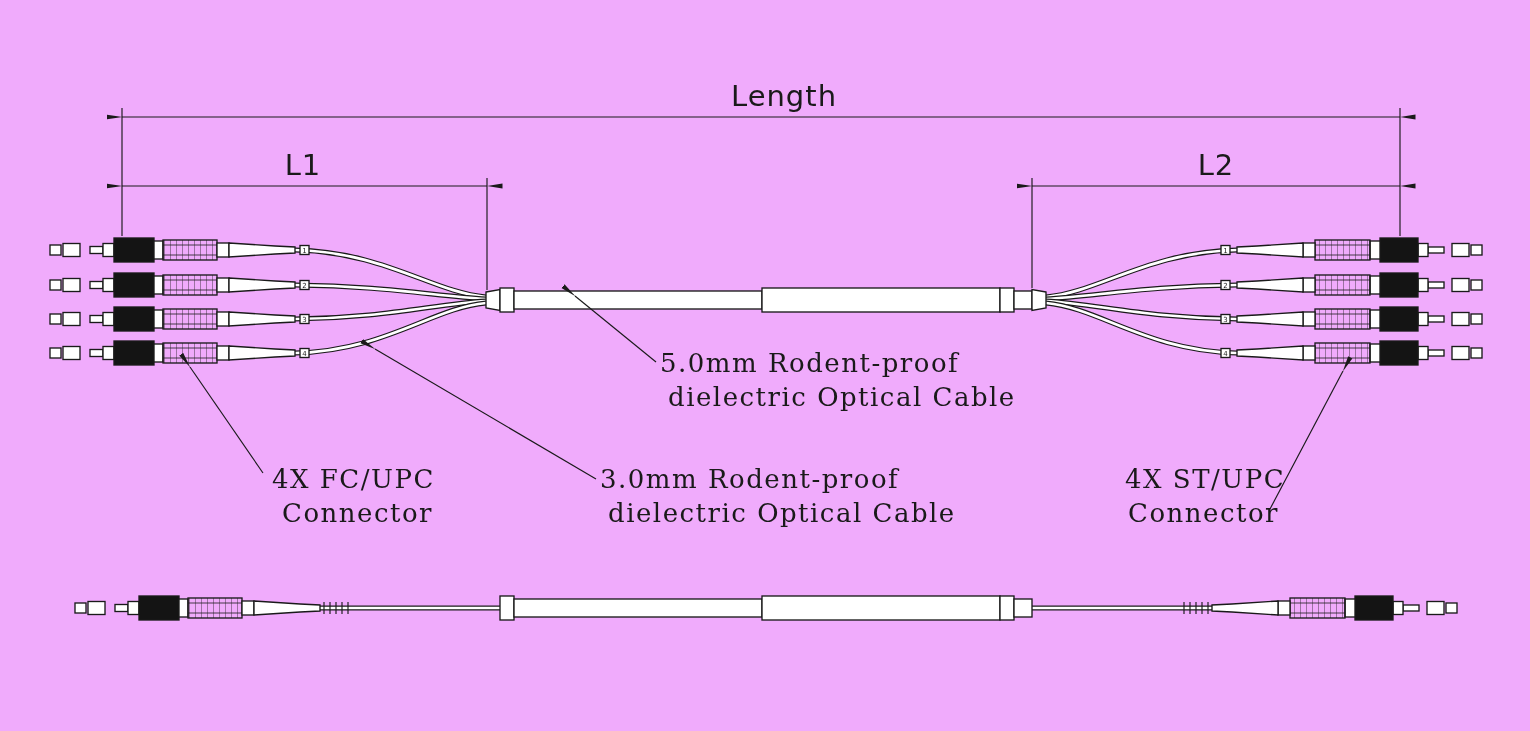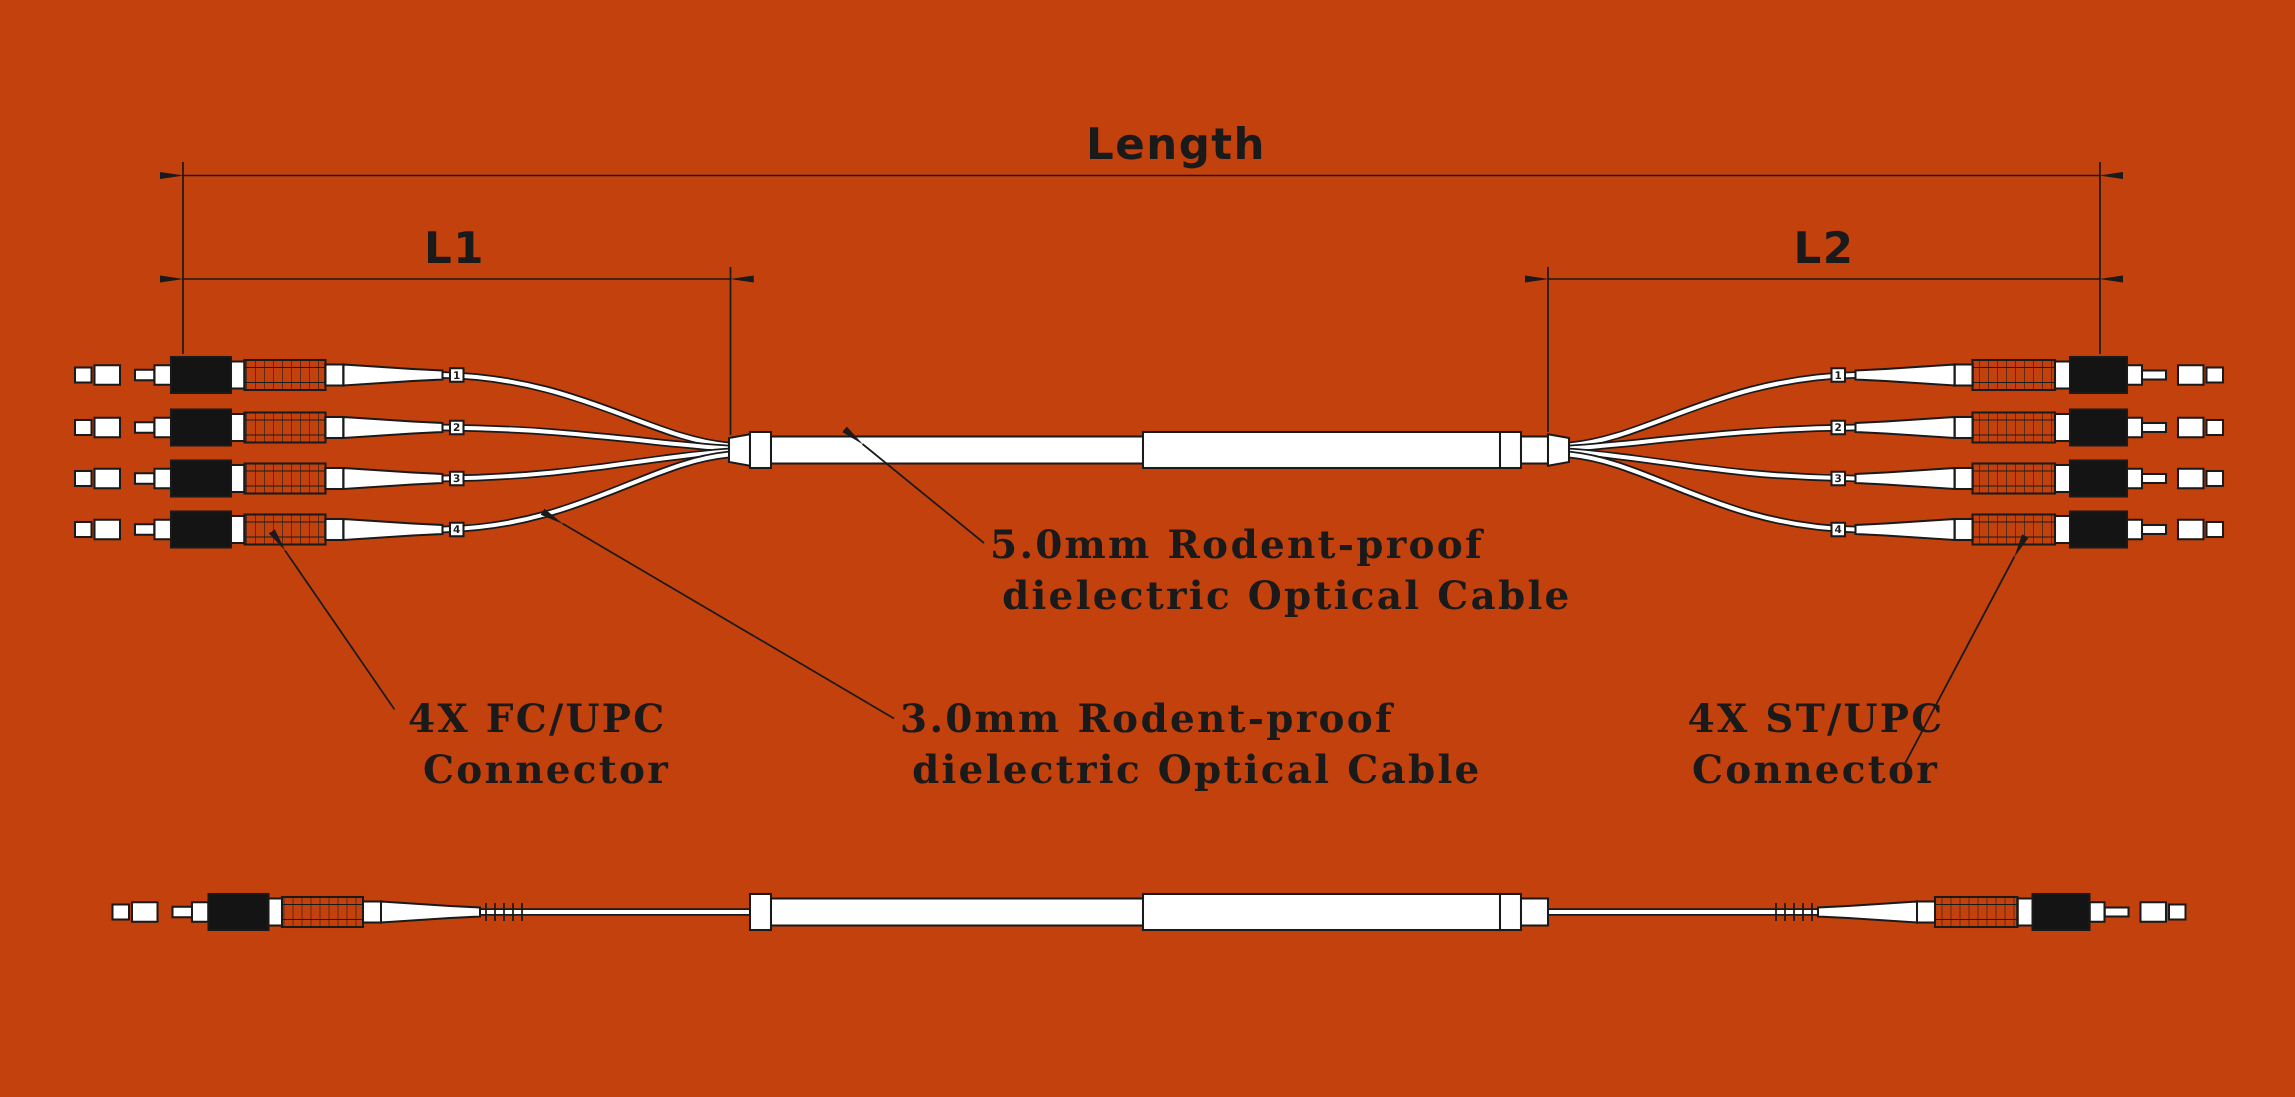--- a/index.html
+++ b/index.html
@@ -1,22 +1,21 @@
 <!DOCTYPE html>
 <html><head>
 <meta charset="utf-8">
 <style>
   html,body{margin:0;padding:0;background:#ffffff;}
   .canvas{
     position:relative;
     width:1530px;height:731px;
-    background:#c2410c;
+    background:#f0abfc;
     overflow:hidden;
     font-family:"DejaVu Sans",sans-serif;
-    font-weight:bold;
   }
   svg{display:block;}
   .thin{stroke:#1a1a1a;stroke-width:1.15;fill:none;}
   .outl{stroke:#1a1a1a;stroke-width:1.35;fill:#ffffff;}
   .solid{stroke:#1a1a1a;stroke-width:1.35;fill:#141414;}
   .knurlrect{stroke:#1a1a1a;stroke-width:1.35;}
   .fo{stroke:#1a1a1a;stroke-width:5;fill:none;}
   .fi{stroke:#ffffff;stroke-width:2.7;fill:none;}
   .dimtext{font-family:"DejaVu Sans",sans-serif;font-size:29px;fill:#1a1a1a;letter-spacing:1px;}
   .calltext{font-family:"DejaVu Serif",serif;font-size:26px;fill:#1a1a1a;letter-spacing:1.5px;}

